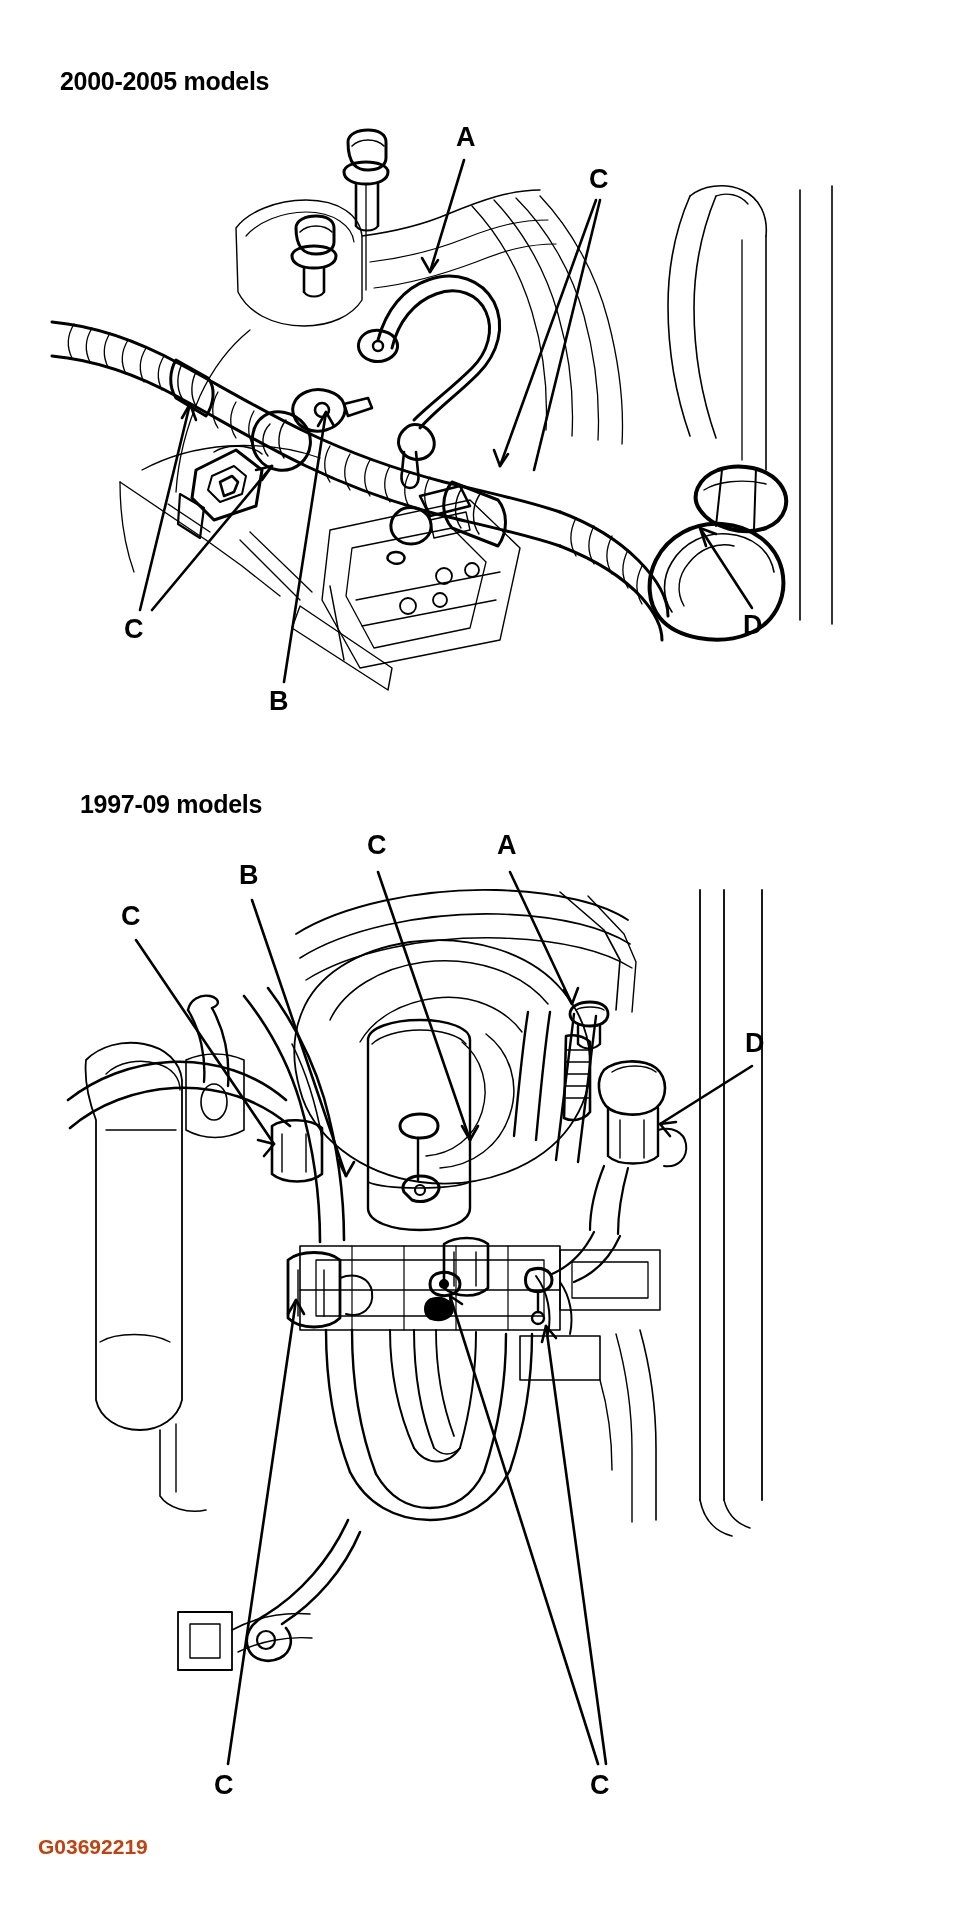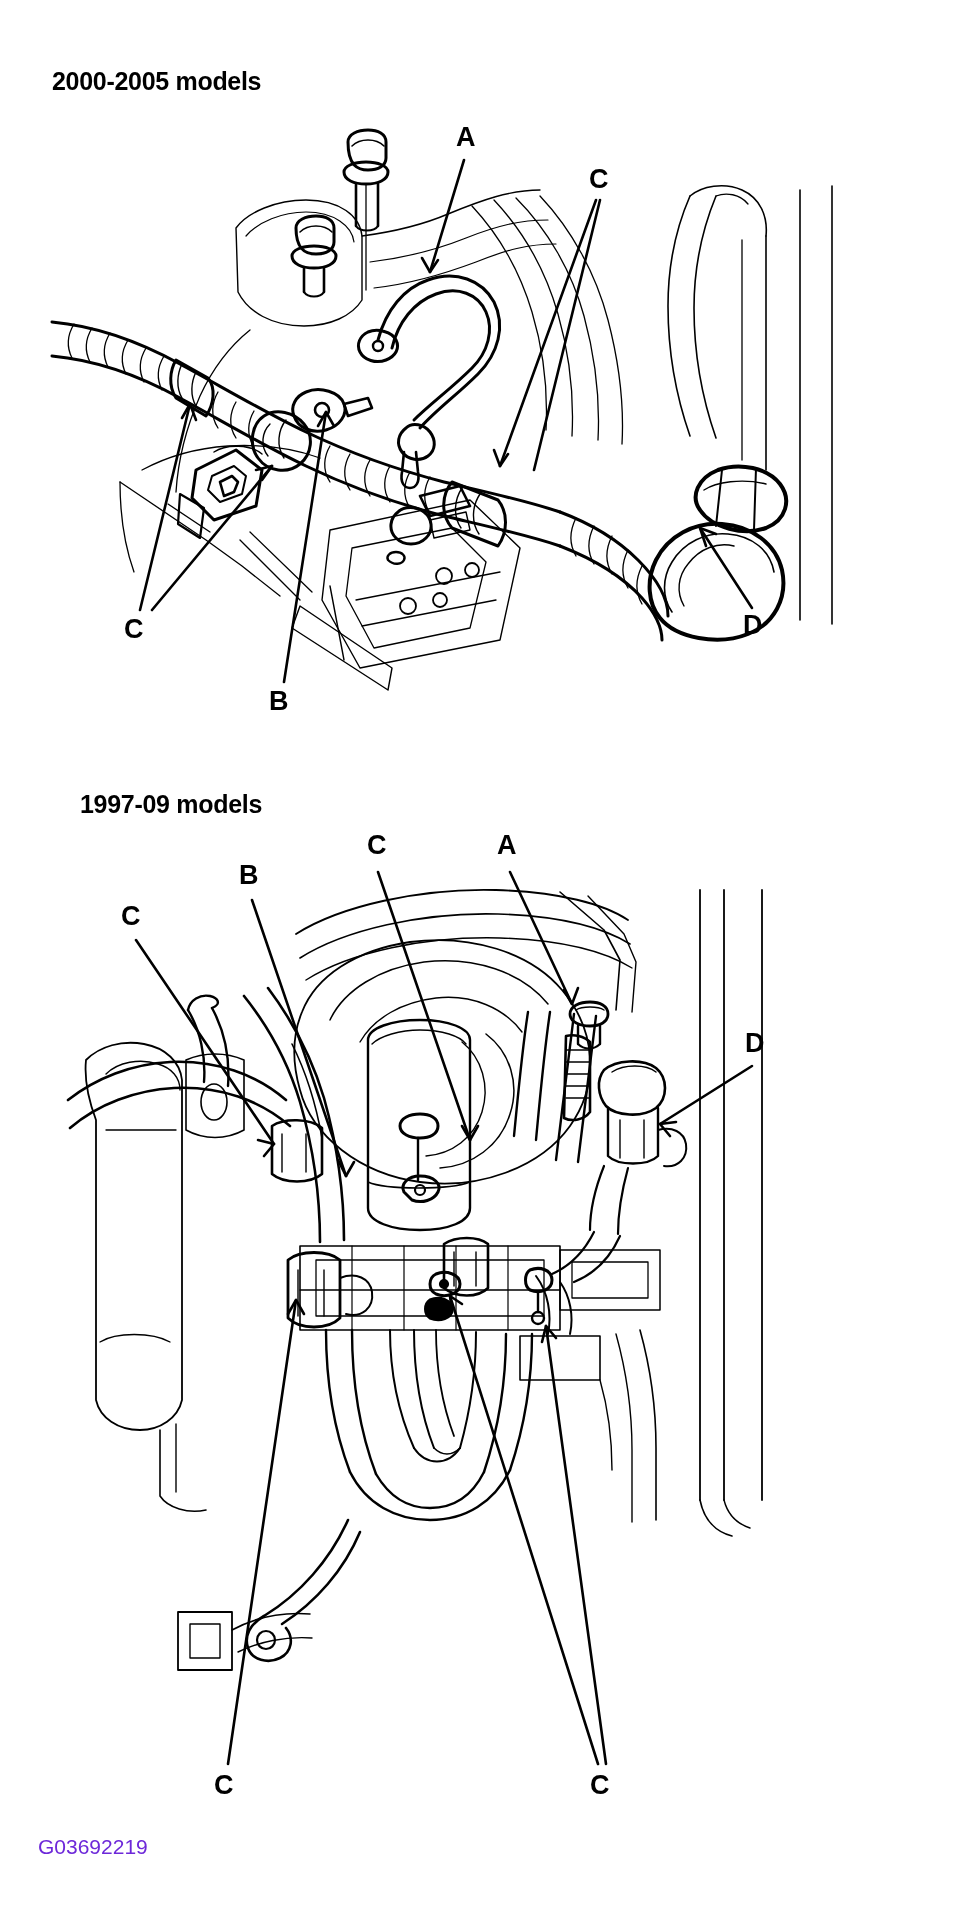--- a/index.html
+++ b/index.html
@@ -22,31 +22,32 @@
     background: #ffffff;
   }
   .heading {
     position: absolute;
     font-weight: bold;
     font-size: 25px;
     letter-spacing: -0.3px;
     color: #000000;
     white-space: nowrap;
   }
-  #heading-top { left: 52px; top: 50px; }
+  #heading-top { left: 60px; top: 50px; }
   #heading-bottom { left: 80px; top: 773px; }
 
   .figure-code {
     position: absolute;
     left: 38px;
     top: 1835px;
     font-size: 21px;
     font-family: "Liberation Sans", sans-serif;
-    color: #6d28d9;
+    color: #c2410c;
     white-space: nowrap;
+    font-weight: bold;
   }
 
   .diagram {
     position: absolute;
     left: 0;
     top: 0;
     width: 976px;
     height: 1915px;
     pointer-events: none;
   }

